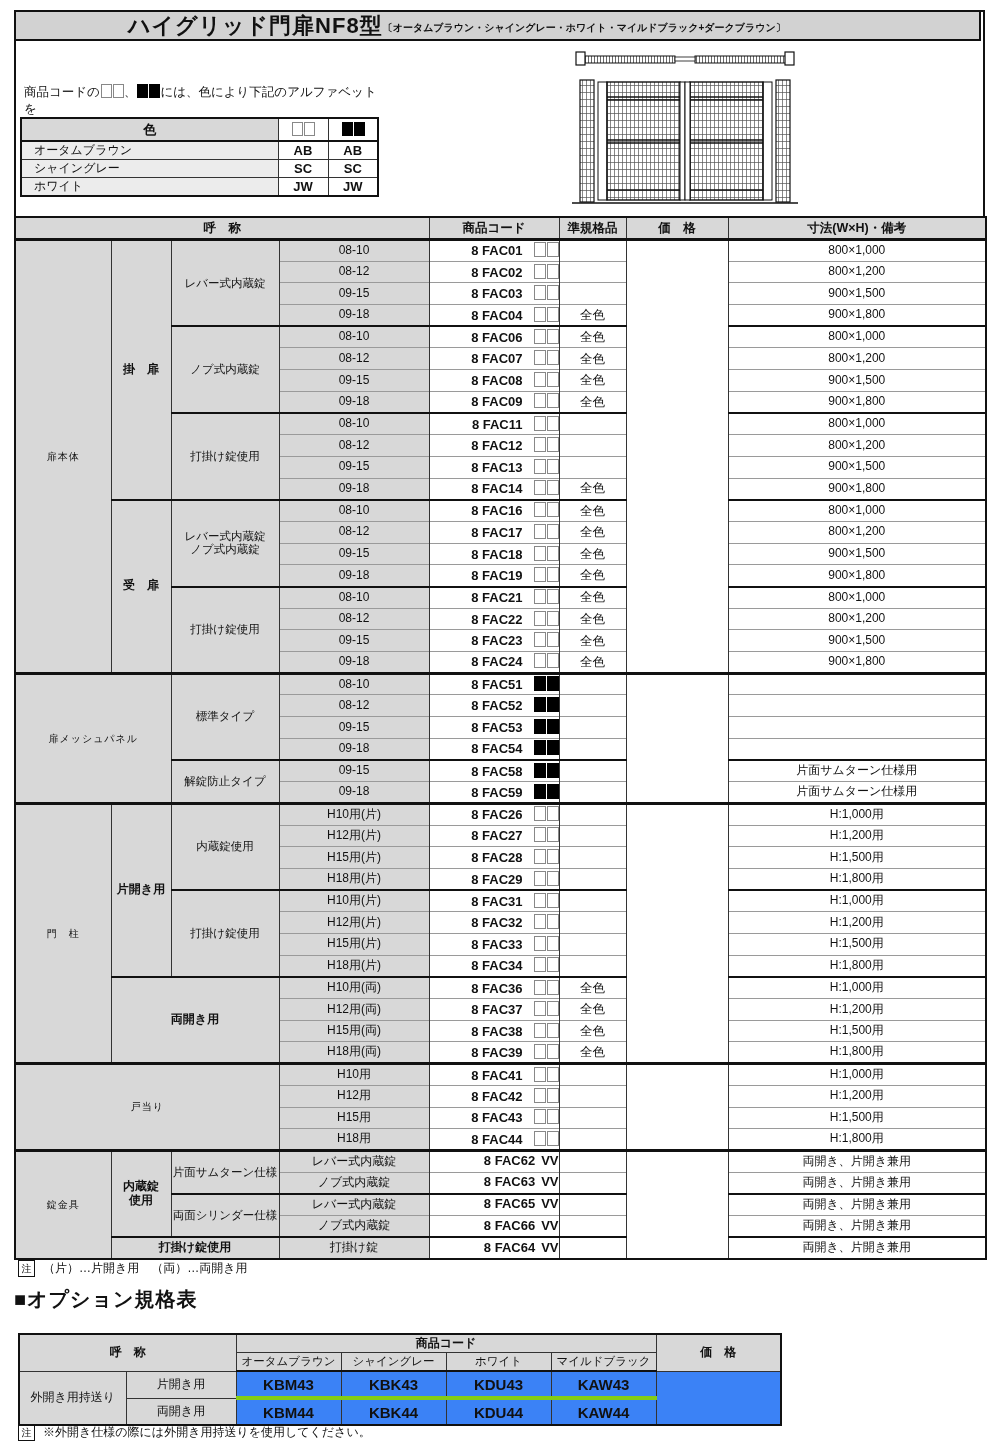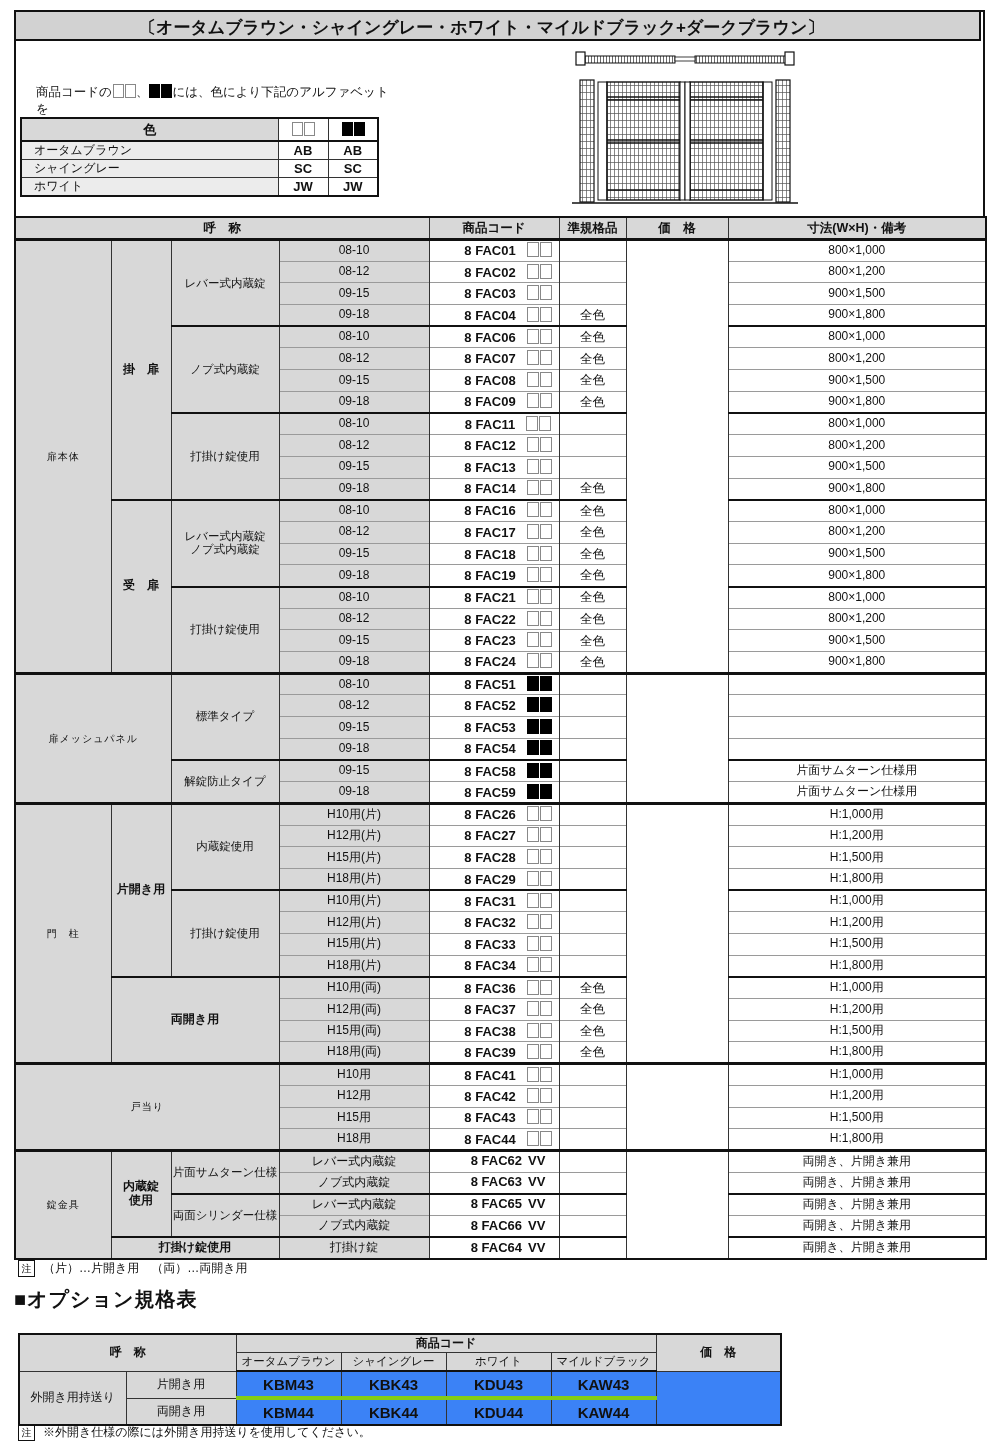--- a/index.html
+++ b/index.html
@@ -3,23 +3,23 @@
 <meta charset="utf-8">
 <style>
   html,body{margin:0;padding:0;background:#fff;}
   body{width:1000px;height:1441px;position:relative;font-family:"Liberation Sans",sans-serif;color:#111;}
   .abs{position:absolute;}
 
   
   .frame{left:14px;top:10px;width:967px;height:1244px;border:2px solid #111;}
   .title-bar{left:14px;top:10px;width:967px;height:31px;background:#d2d2d2;border:2px solid #111;display:flex;align-items:center;padding-left:112px;box-sizing:border-box;}
   .title-main{font-size:22px;font-weight:bold;letter-spacing:1px;}
-  .title-sub{font-size:17px;font-weight:bold;margin-left:11px;padding-top:4px;text-align:right;}
-
-  .intro{left:36px;top:84px;width:360px;font-size:12.5px;line-height:17px;}
+  .title-sub{font-size:10px;font-weight:bold;margin-left:0;padding-top:4px;text-align:right;}
+
+  .intro{left:24px;top:84px;width:360px;font-size:12.5px;line-height:17px;}
 
   
   .sq{display:inline-block;width:9px;height:12px;background:#fff;border:1.5px solid #888;vertical-align:-2px;margin-left:1px;}
   .sq.filled{background:#000;border-color:#000;}
   .marks{margin-left:10px;white-space:nowrap;}
   .marks .sq{width:10px;height:13px;}
   .vv{font-weight:bold;margin-left:6px;}
 
   
   table.ctab{border-collapse:collapse;table-layout:fixed;left:20px;top:117px;width:357px;border:2px solid #111;}
@@ -31,21 +31,21 @@
 
   
   table.main{border-collapse:collapse;table-layout:fixed;left:14px;top:216px;width:971px;border:2px solid #111;}
   .main th,.main td{border-left:1px solid #333;border-right:1px solid #333;padding:0;text-align:center;vertical-align:middle;font-size:12px;overflow:hidden;line-height:1.15;}
   .main thead th{background:#d8d8d8;height:20px;border-bottom:2px solid #111;font-size:12.5px;font-weight:bold;}
   .main tbody tr{height:21.7px;}
   .main td.lab{background:#d8d8d8;}
   .main td.sec-lab{font-weight:normal;font-size:10px;letter-spacing:1px;}
   .main td.grp-lab{font-weight:bold;}
   .main td.sub-lab{font-size:11.5px;}
-  .main td.code{font-weight:bold;font-size:13px;text-align:center;padding-left:28px;white-space:nowrap;background:#fff;}
+  .main td.code{font-weight:bold;font-size:13px;text-align:right;padding-left:28px;white-space:nowrap;background:#fff;}
   .main td.semi{font-weight:normal;font-size:12.5px;background:#fff;}
   .main td.price{background:#fff;}
   .main td.note-cell{background:#fff;}
   .main tr.bt-row td{border-top:1px solid #9a9a9a;}
   .main tr.bt-sub td{border-top:2px solid #111;}
   .main tr.bt-group td{border-top:2px solid #111;}
   .main tr.bt-section td{border-top:3px solid #111;}
 
   
   .note{font-size:12px;display:flex;align-items:center;gap:8px;}
@@ -65,20 +65,21 @@
   .opt td.ocode{font-weight:bold;font-size:15px;}
   .opt tr.o-data2 td{border-top:4px solid #84cc16;}
   .opt tr.o-data2 td.olab{border-top:1px solid #9a9a9a;}
 </style>
 </head>
 <body>
 
 <div class="abs frame"></div>
 
 <div class="abs title-bar">
+  <span class="title-main">ハイグリッド門扉NF8型</span>
   <span class="title-sub">〔オータムブラウン・シャイングレー・ホワイト・マイルドブラック+ダークブラウン〕</span>
 </div>
 
 <div class="abs intro">
   <div><span>商品コードの</span><span><span class="sq"></span><span class="sq"></span></span><span>、</span><span><span class="sq filled"></span><span class="sq filled"></span></span><span>には、色により下記のアルファベットを</span></div>
   <div>入れてください。</div>
 </div>
 
 <table class="abs ctab">
   <colgroup>

